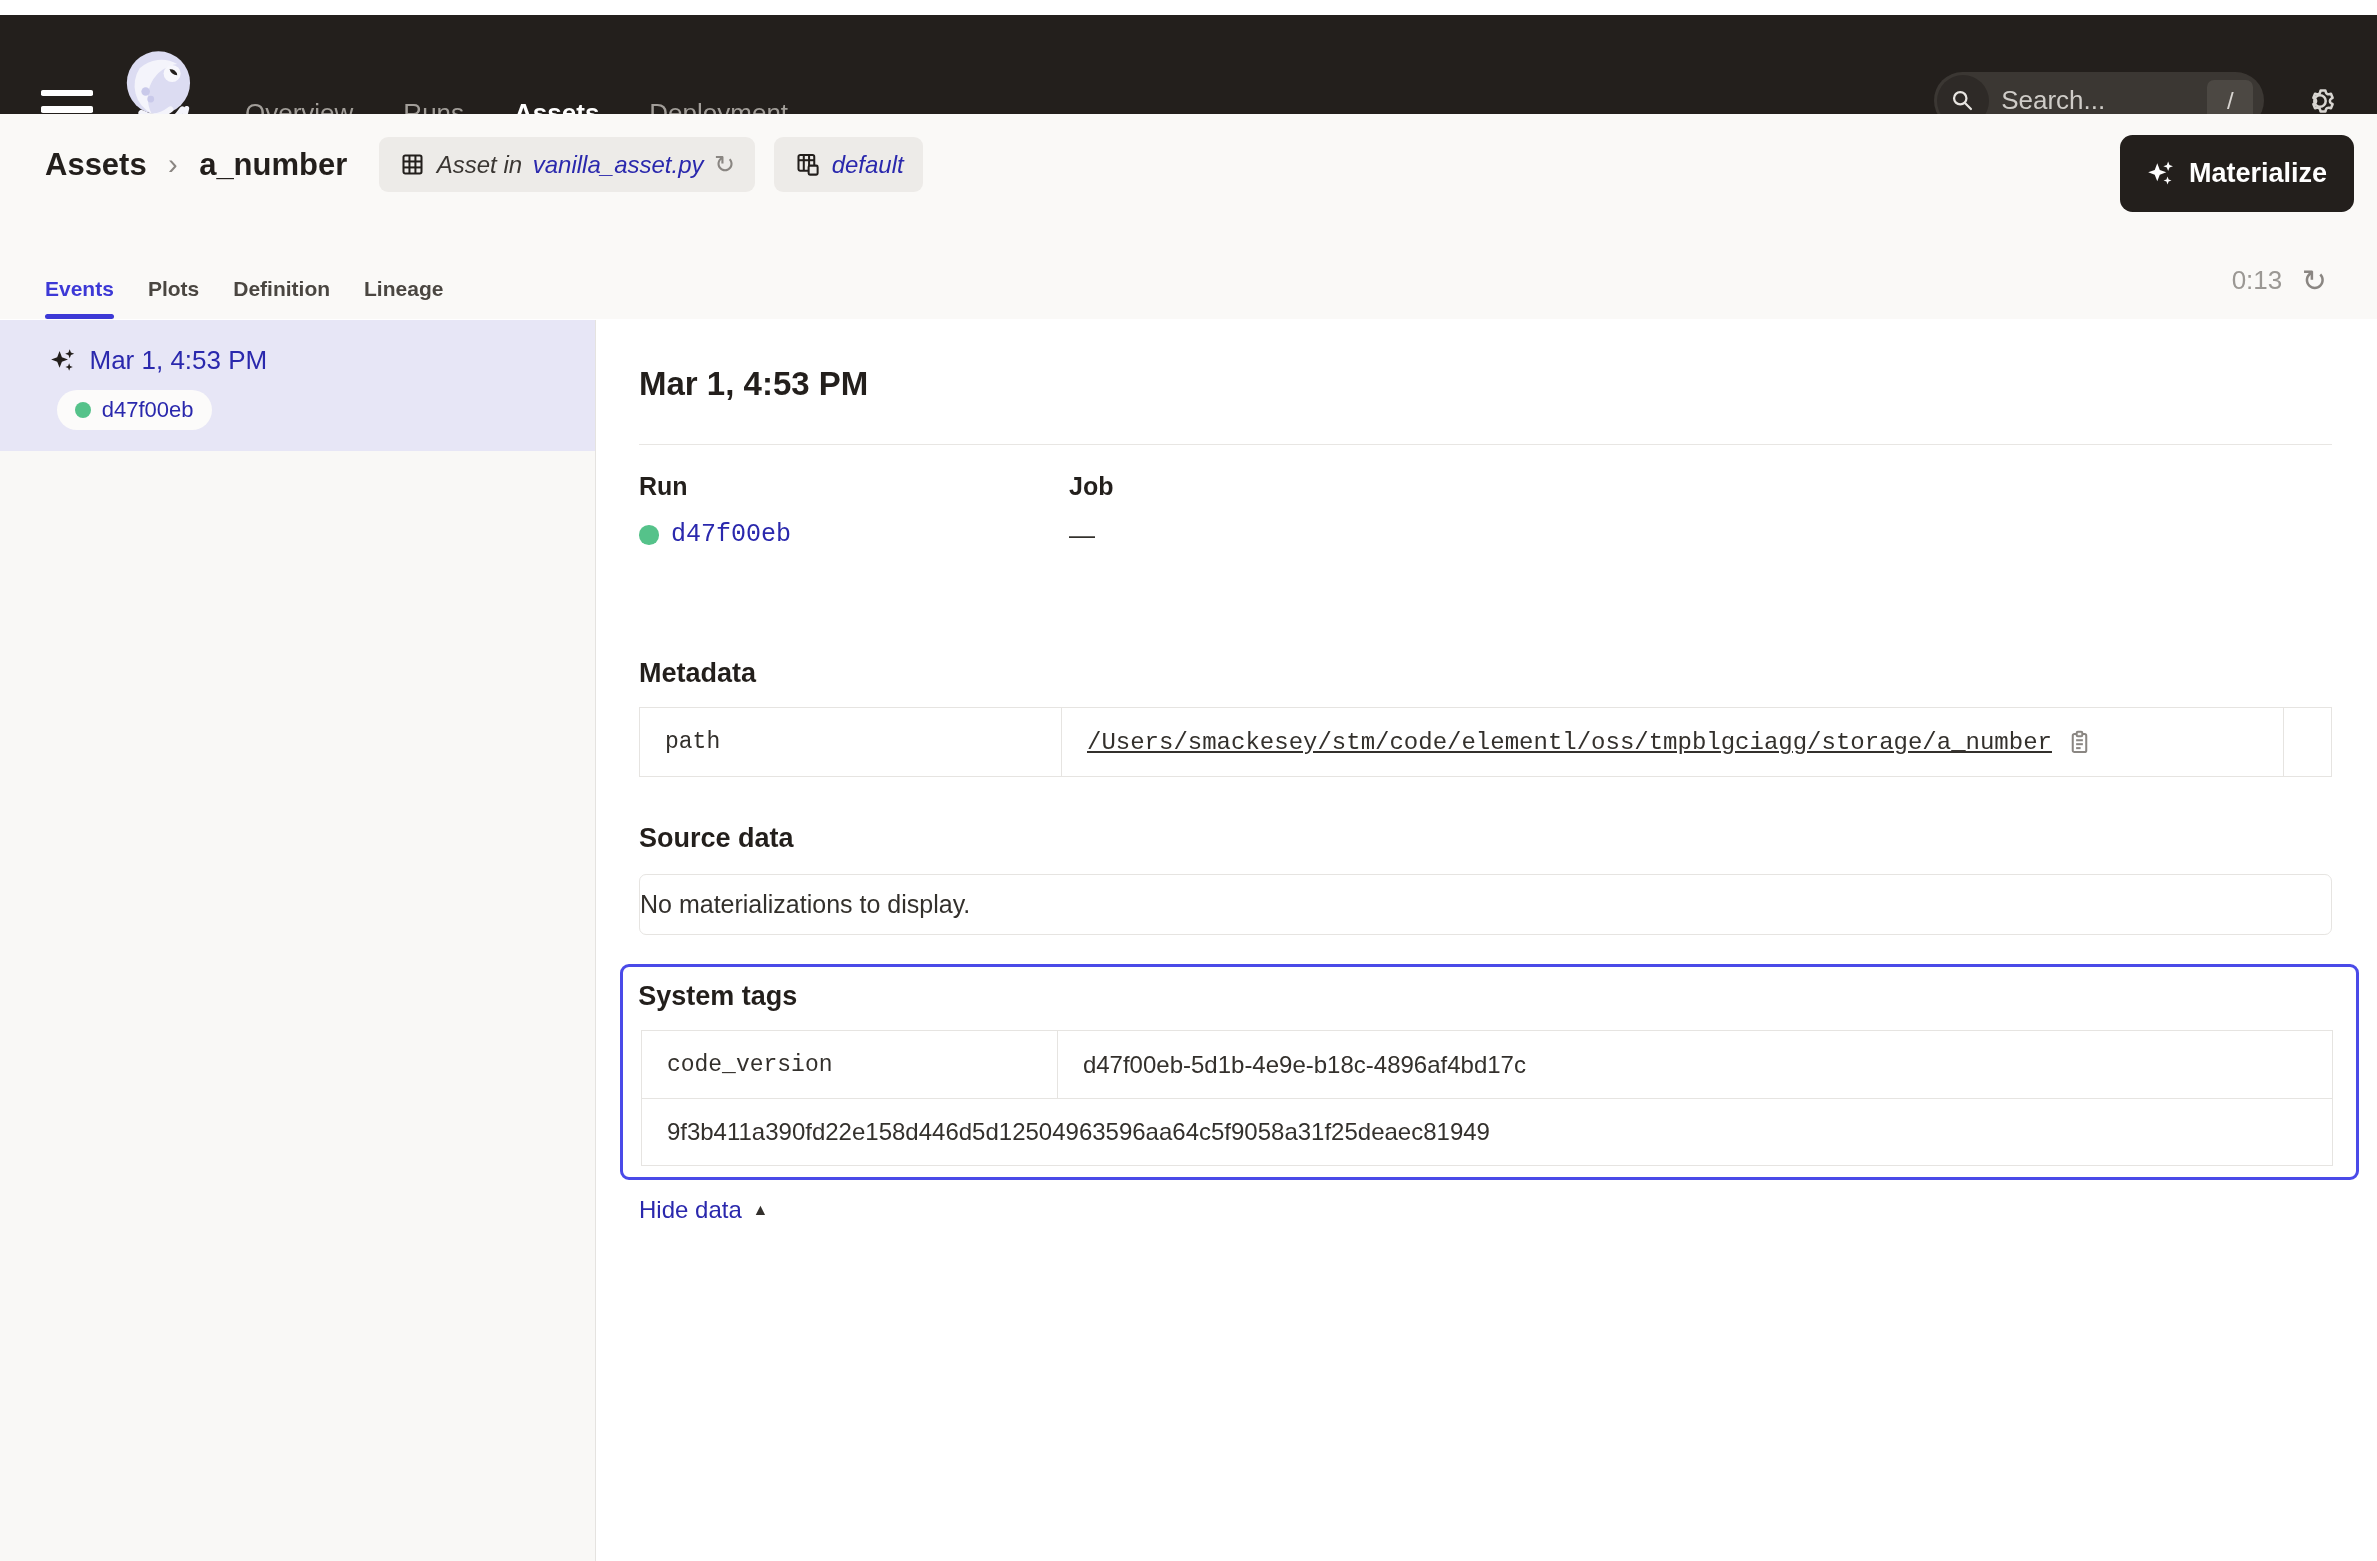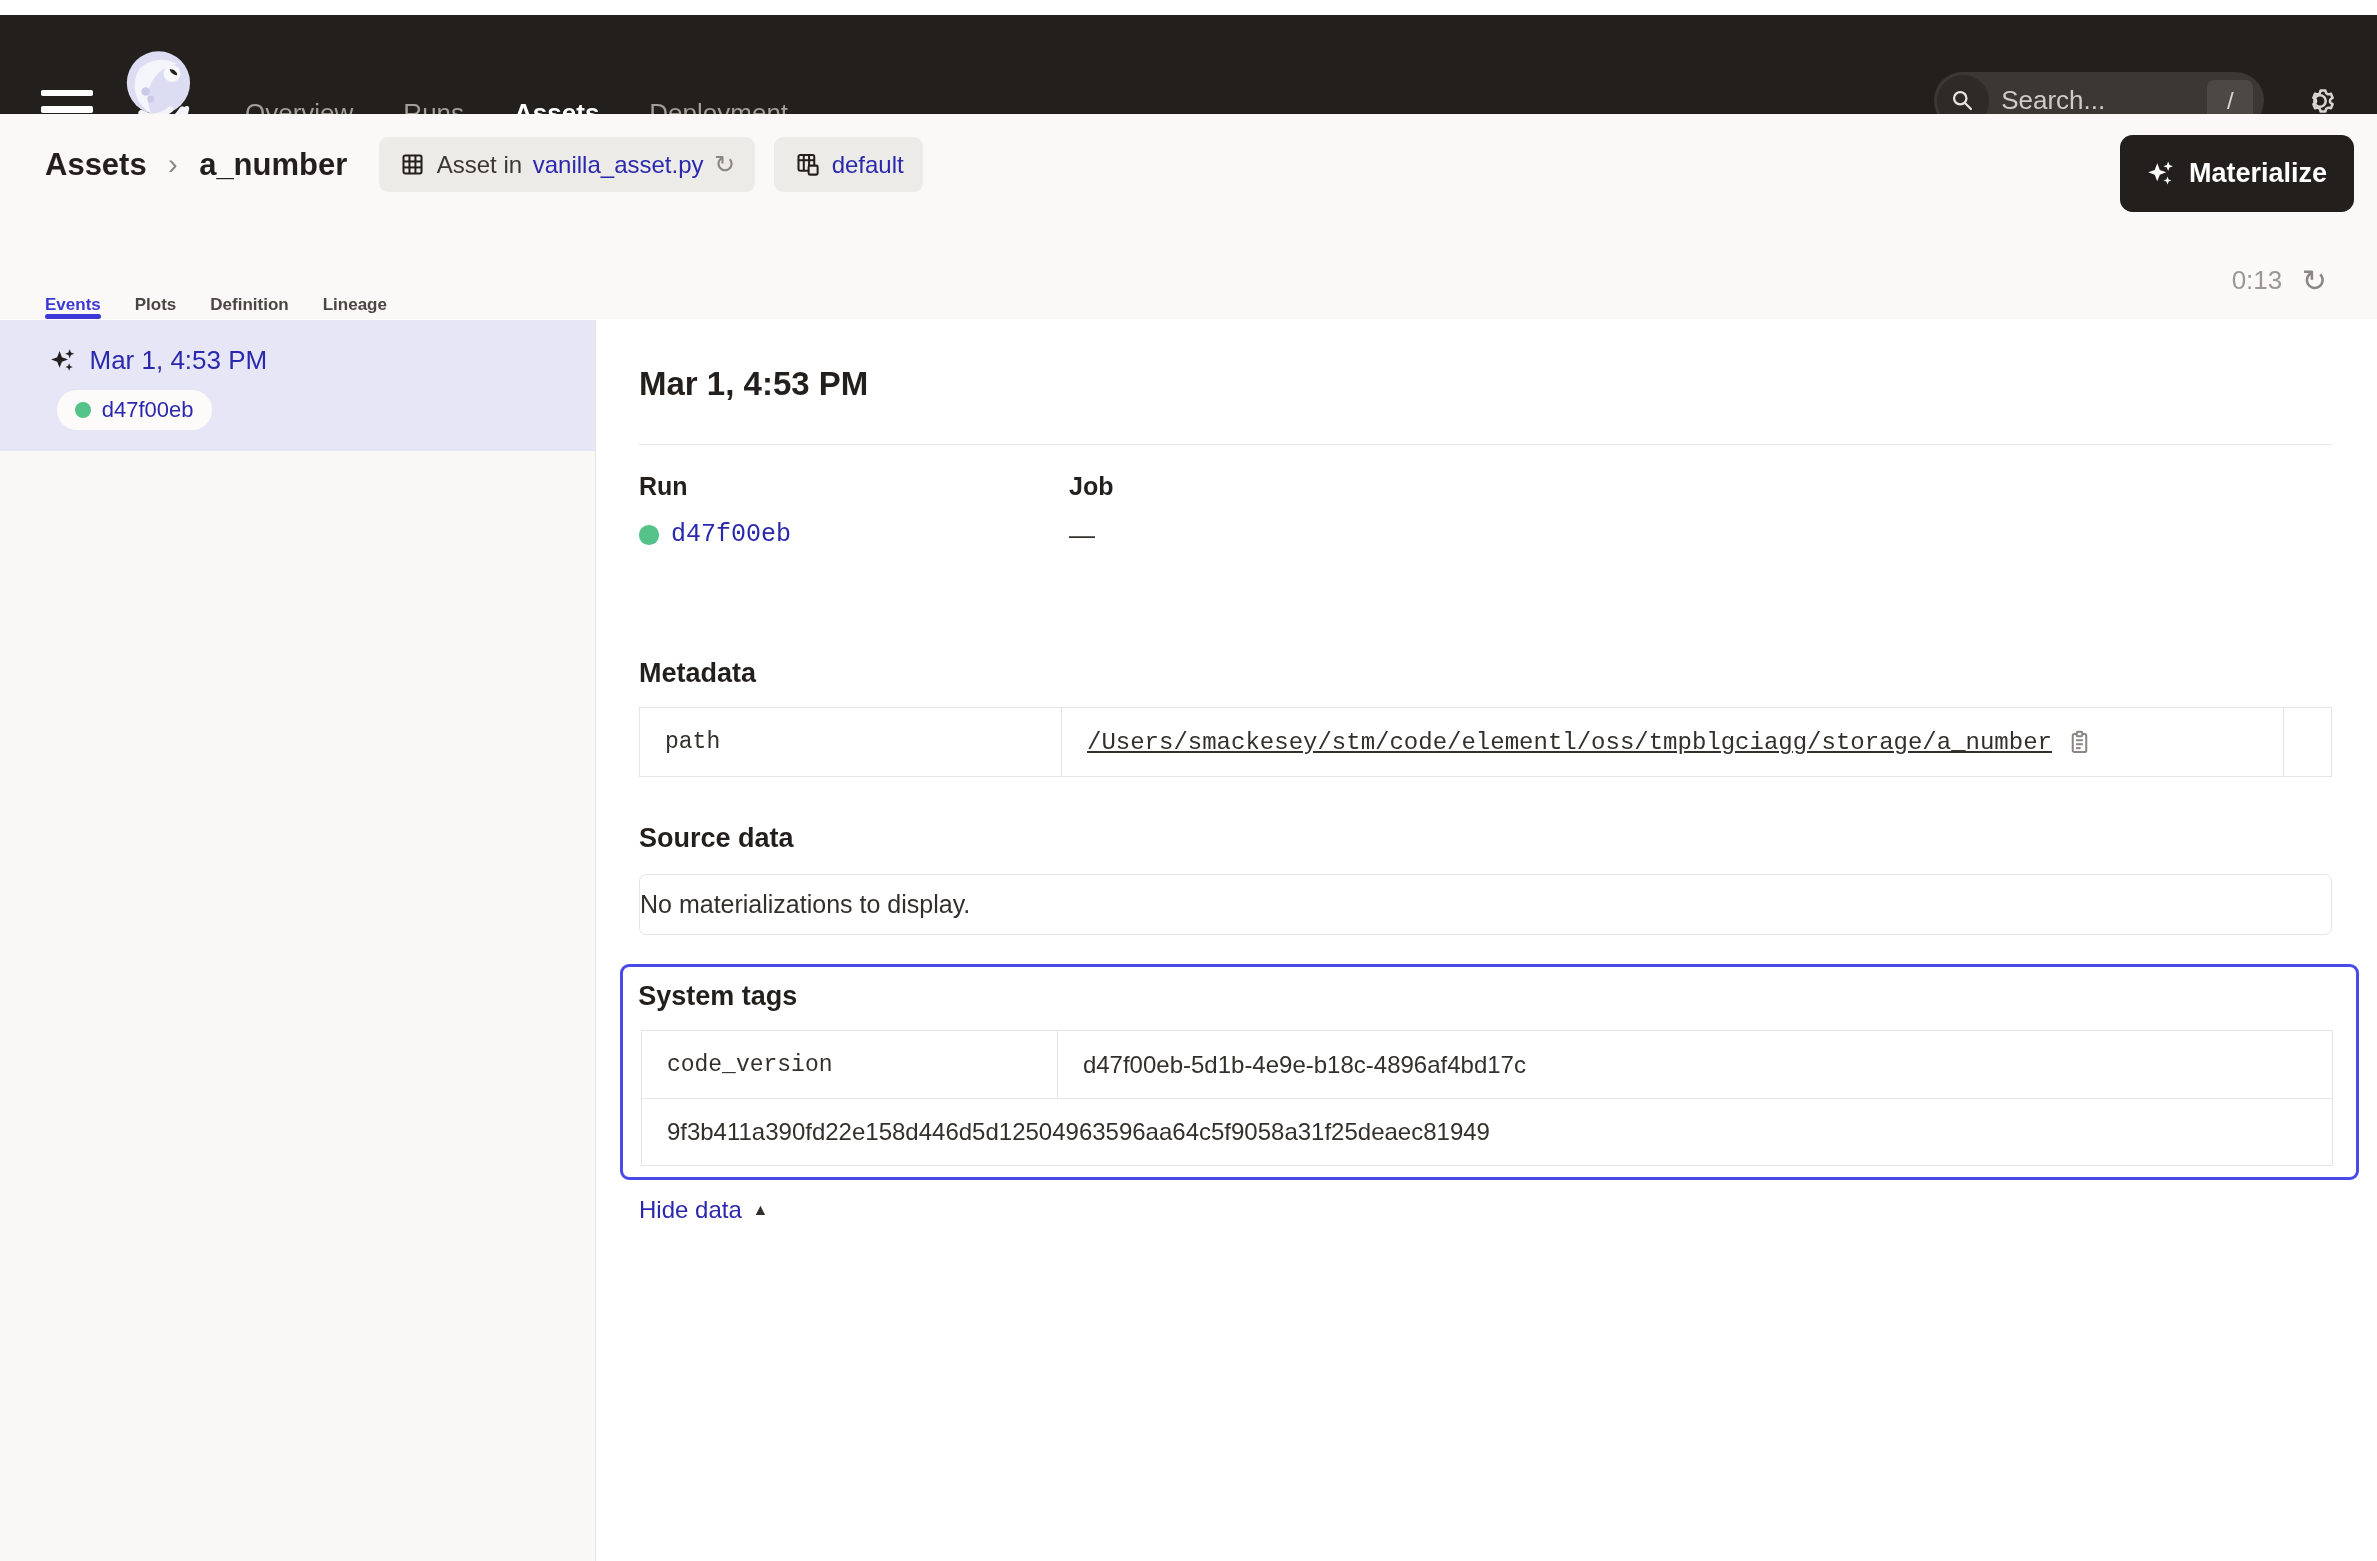--- a/index.html
+++ b/index.html
@@ -29,27 +29,27 @@
     color:#d8d5d1; font-size:24px; display:flex; align-items:center; justify-content:center; }
   .gear { margin:0 39px 0 38px; color:#d8d5d1; cursor:pointer; display:flex; }
 
   
   .header { position:absolute; top:114px; left:0; width:2377px; height:205px; background:#faf9f7; }
   .crumb-row { position:absolute; top:21.4px; left:45px; display:flex; align-items:center; gap:19.6px; height:59px; }
   .crumb { font-size:31px; font-weight:bold; color:#231f1c; }
   .crumb.link { cursor:pointer; }
   .crumb-sep { font-size:29px; color:#8a8682; padding:0 1.8px; }
   .pill { height:55px; background:#edebe8; border-radius:9px; display:flex; align-items:center;
-    gap:10.7px; padding:0 19.6px; font-size:24px; color:#3b3733; cursor:pointer; }
+    gap:10.7px; padding:0 19.6px; font-size:24px; color:#3b3733; cursor:pointer;font-style:italic; }
   .pill .lnk { color:#2a28ad; }
   .materialize-btn { position:absolute; top:21.4px; right:23px; height:77px; padding:0 27px;
     background:#231f1c; color:#fff; border:none; border-radius:12.5px; font-size:27px; font-weight:600;
     display:flex; align-items:center; gap:12.5px; cursor:pointer; font-family:"Liberation Sans",sans-serif; }
   .tabs-row { position:absolute; bottom:0; left:45px; display:flex; gap:34px; }
-  .tab { font-size:17px; font-weight:600; color:#4a4641; padding-bottom:4px; position:relative; cursor:pointer; }
+  .tab { font-size:21px; font-weight:600; color:#4a4641; padding-bottom:18px; position:relative; cursor:pointer; }
   .tab.active { color:#3d39d6; }
   .tab.active::after { content:""; position:absolute; left:0; right:0; bottom:0; height:5.4px;
     border-radius:2.7px; background:#3d39d6; }
   .refresh-area { position:absolute; right:50px; bottom:23px; display:flex; align-items:center; gap:19.6px; }
   .timer { font-size:26px; color:#9b9894; }
   .refresh-glyph { font-family:"DejaVu Sans",sans-serif; font-size:30px; color:#8a8682; cursor:pointer; line-height:1; }
 
   
   .sidebar { position:absolute; top:320px; left:0; width:596px; height:1241px;
     background:#f9f8f6; border-right:0.9px solid #e5e3e0; }

